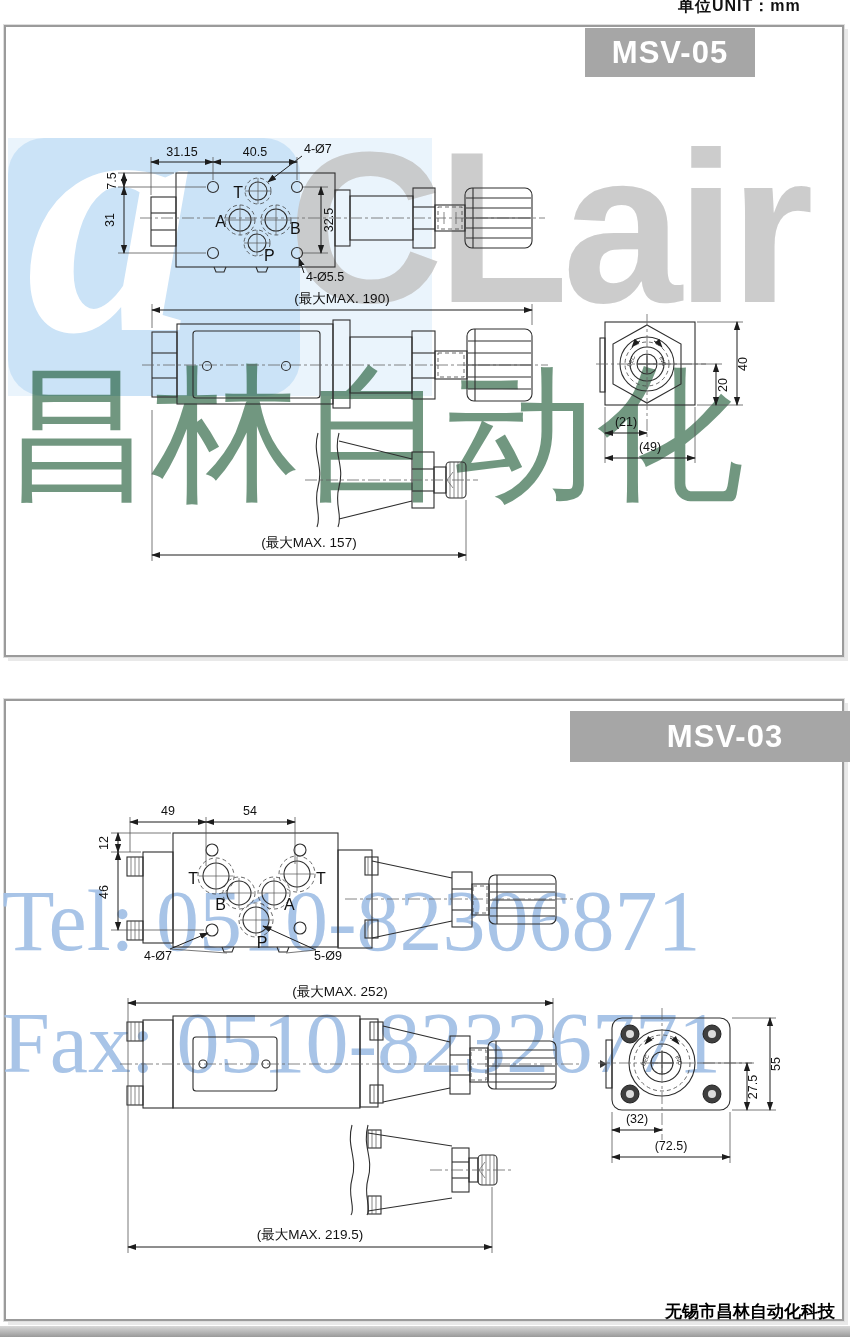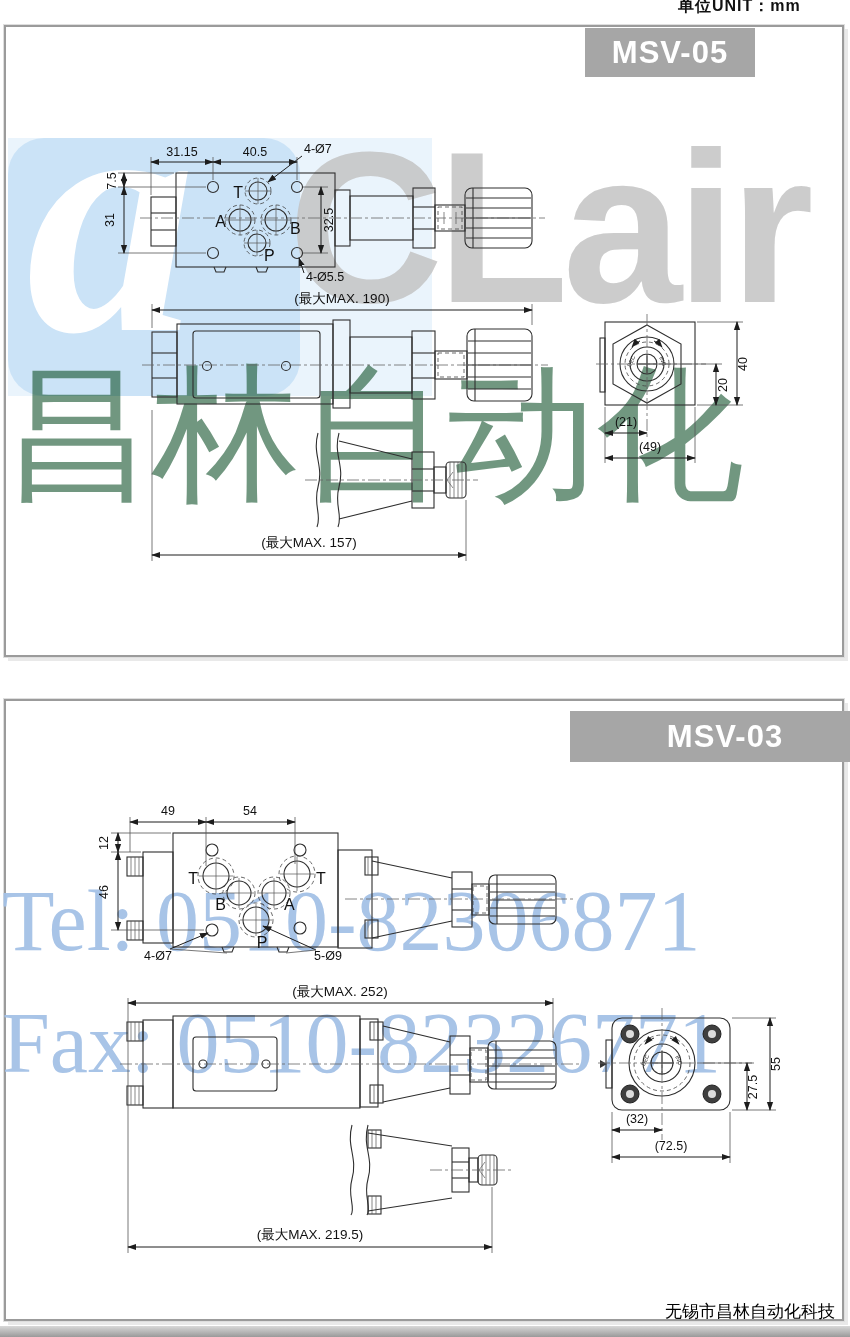--- a/index.html
+++ b/index.html
@@ -25,21 +25,21 @@
            font-style:italic;font-weight:bold;font-size:340px;color:#ffffff;}
   .wm-brand{left:288px;top:120px;font-size:215px;font-weight:bold;color:#c4c4c4;line-height:1;
            letter-spacing:-6px;opacity:.85;white-space:nowrap;}
   .wm-cjk{left:4px;top:360px;width:842px;font-size:148px;font-weight:normal;color:#14532d;
            line-height:1;display:flex;justify-content:space-between;opacity:.6;}
   .wm-contact{font-family:"Liberation Serif",serif;font-size:86px;color:#a4c1e6;line-height:1;
            white-space:nowrap;opacity:.95;}
   .wm-tel{left:2px;top:878px;}
   .wm-fax{left:2px;top:1000px;}
   .drawing{position:absolute;left:0;top:0;pointer-events:none;}
-  .company-footer{position:absolute;right:15px;top:1300px;font-size:17px;font-weight:normal;color:#000;}
+  .company-footer{position:absolute;right:15px;top:1300px;font-size:17px;font-weight:bold;color:#000;}
   .bottom-strip{position:absolute;left:0;top:1326px;width:850px;height:11px;
                 background:linear-gradient(#d8d8d8,#9a9a9a);}
   
   .ln{stroke:#2e2e2e;stroke-width:1.1;fill:none;}
   .dim{stroke:#1d1d1d;stroke-width:1;fill:none;}
   .ext{stroke:#555;stroke-width:.8;fill:none;}
   .cl{stroke:#666;stroke-width:.8;fill:none;stroke-dasharray:12 3 3 3;}
   .dash{stroke:#444;stroke-width:.8;fill:none;stroke-dasharray:4 3;}
   .hair{stroke:#555;stroke-width:.7;fill:none;}
   text.d{font:12.5px "Liberation Sans",sans-serif;fill:#111;}

